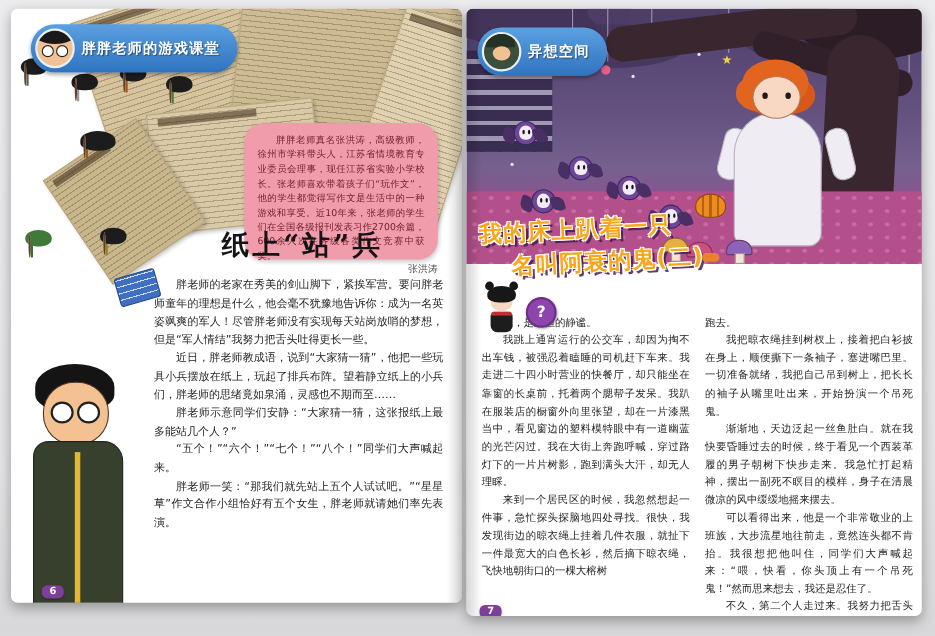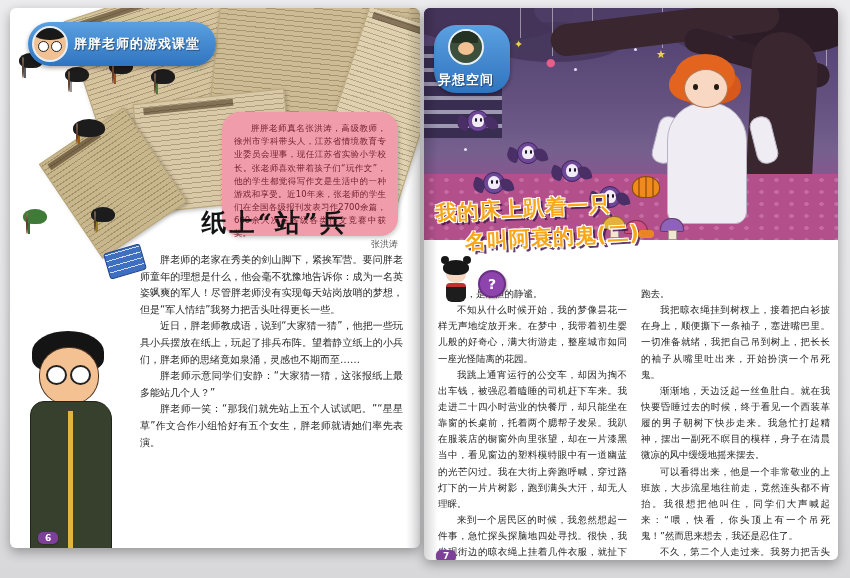--- a/index.html
+++ b/index.html
@@ -139,20 +139,21 @@
     </div>
 
     <div class="intro">胖胖老师真名张洪涛，高级教师，徐州市学科带头人，江苏省情境教育专业委员会理事，现任江苏省实验小学校长。张老师喜欢带着孩子们“玩作文”，他的学生都觉得写作文是生活中的一种游戏和享受。近10年来，张老师的学生们在全国各级报刊发表习作2700余篇，600余人次在各级各类作文竞赛中获奖。</div>
 
     <div class="art-title">纸上“站”兵</div>
     <div class="art-author">张洪涛</div>
     <div class="art-body">
       <p>胖老师的老家在秀美的剑山脚下，紧挨军营。要问胖老师童年的理想是什么，他会毫不犹豫地告诉你：成为一名英姿飒爽的军人！尽管胖老师没有实现每天站岗放哨的梦想，但是“军人情结”我努力把舌头吐得更长一些。</p>
       <p>近日，胖老师教成语，说到“大家猜一猜”，他把一些玩具小兵摆放在纸上，玩起了排兵布阵。望着静立纸上的小兵们，胖老师的思绪竟如泉涌，灵感也不期而至……</p>
       <p>胖老师示意同学们安静：“大家猜一猜，这张报纸上最多能站几个人？”</p>
+      <p>“五个！”“六个！”“七个！”“八个！”同学们大声喊起来。</p>
       <p>胖老师一笑：“那我们就先站上五个人试试吧。”“星星草”作文合作小组恰好有五个女生，胖老师就请她们率先表演。</p>
 
     </div>
 
     <div class="pgbadge" style="left:28px;top:524px;">6</div>
     <div class="gutter-l"></div>
   </div>
 
   <div class="page right">
 
@@ -244,21 +245,21 @@
             <span class="sk"></span>
           </span>
           <span class="wr"></span>
         </div>
 
       <div class="mush" style="left:178px;top:208px;background:#e4b23c;"></div>
       <div class="mush" style="left:200px;top:212px;background:#cc4f7e;"></div>
       <div class="mush" style="left:236px;top:210px;background:#8e62b8;"></div>
     </div>
 
-    <div class="pill" style="left:10px;top:17px;flex-direction:column;">
+    <div class="pill" style="left:10px;top:17px;">
       <span class="avatar wizard">
         <span class="hat"></span>
           <span class="wface"></span>
       </span>
       <span class="pill-label">异想空间</span>
     </div>
 
     <div class="story-title">
       <span class="l1">我的床上趴着一只</span>
       <span class="l2">名叫阿衰的鬼(二)</span>
@@ -268,21 +269,20 @@
     <div class="chibi">
       <span class="c-body"></span>
         <span class="c-face"></span>
         <span class="c-hair"></span>
     </div>
     <div class="qbadge">?</div>
 
     <div class="story-text">
       <div class="story-col">
         <p>夜，是永恒的静谧。</p>
-        <p>不知从什么时候开始，我的梦像昙花一样无声地绽放开来。在梦中，我带着初生婴儿般的好奇心，满大街游走，整座城市如同一座光怪陆离的花园。</p>
         <p>我跳上通宵运行的公交车，却因为掏不出车钱，被强忍着瞌睡的司机赶下车来。我走进二十四小时营业的快餐厅，却只能坐在靠窗的长桌前，托着两个腮帮子发呆。我趴在服装店的橱窗外向里张望，却在一片漆黑当中，看见窗边的塑料模特眼中有一道幽蓝的光芒闪过。我在大街上奔跑呼喊，穿过路灯下的一片片树影，跑到满头大汗，却无人理睬。</p>
         <p>来到一个居民区的时候，我忽然想起一件事，急忙探头探脑地四处寻找。很快，我发现街边的晾衣绳上挂着几件衣服，就扯下一件最宽大的白色长衫，然后摘下晾衣绳，飞快地朝街口的一棵大榕树</p>
       </div>
       <div class="story-col">
         <p class="noindent">跑去。</p>
         <p>我把晾衣绳挂到树杈上，接着把白衫披在身上，顺便撕下一条袖子，塞进嘴巴里。一切准备就绪，我把自己吊到树上，把长长的袖子从嘴里吐出来，开始扮演一个吊死鬼。</p>
         <p>渐渐地，天边泛起一丝鱼肚白。就在我快要昏睡过去的时候，终于看见一个西装革履的男子朝树下快步走来。我急忙打起精神，摆出一副死不瞑目的模样，身子在清晨微凉的风中缓缓地摇来摆去。</p>
         <p>可以看得出来，他是一个非常敬业的上班族，大步流星地往前走，竟然连头都不肯抬。我很想把他叫住，同学们大声喊起来：“喂，快看，你头顶上有一个吊死鬼！”然而思来想去，我还是忍住了。</p>
         <p>不久，第二个人走过来。我努力把舌头吐得更长一些，把眼睛瞪得更大一些。可惜对方依旧视而不见，迅速走进悄悄泛起的晨雾里。</p>
 

